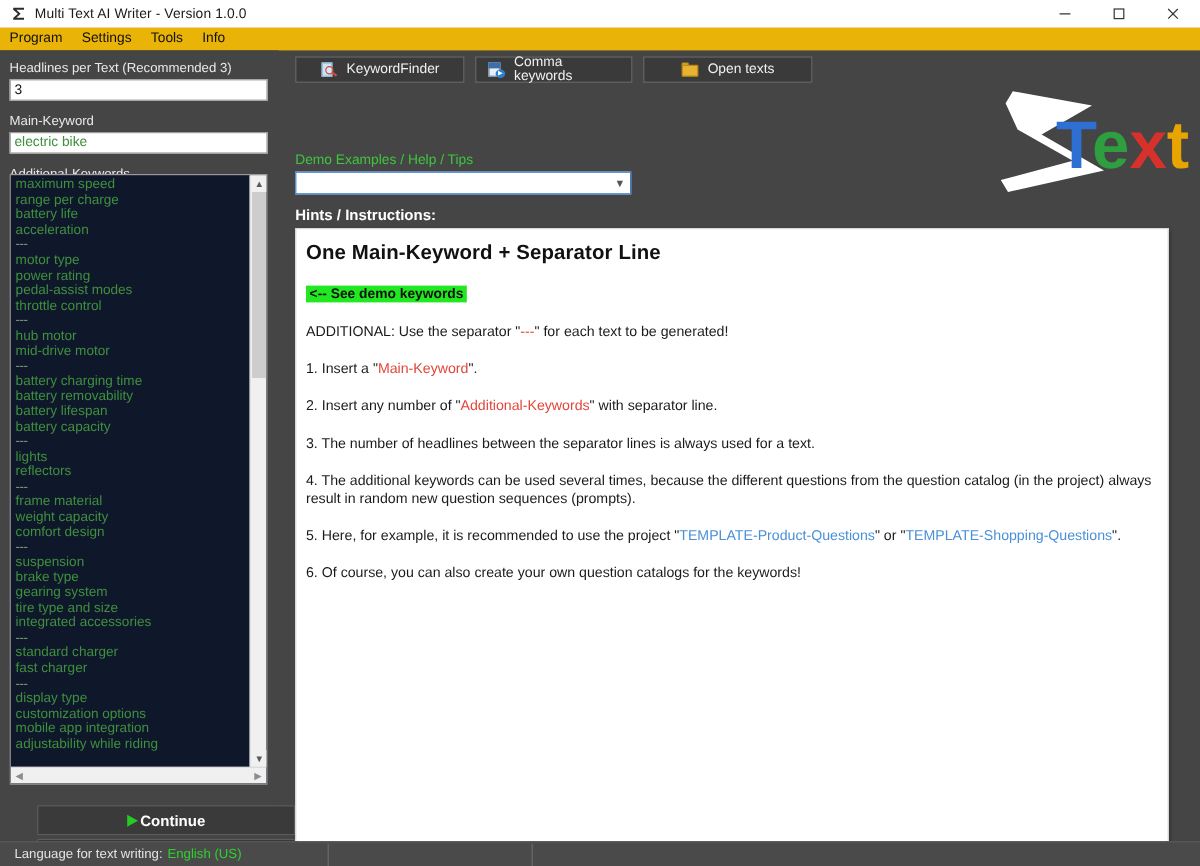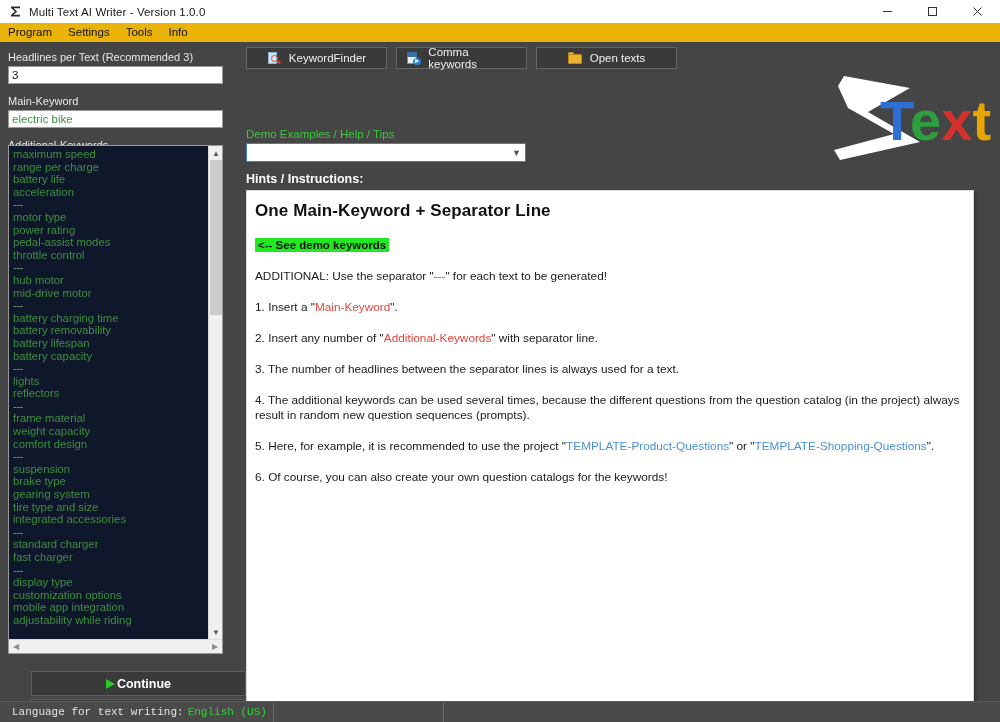--- a/index.html
+++ b/index.html
@@ -104,21 +104,20 @@
   
   .statusbar{
     position:absolute;left:0;bottom:0;width:1000px;height:21px;
     background:#4a4a4a;border-top:1px solid #5a5a5a;box-sizing:border-box;
     display:flex;align-items:center;
   }
   .sb-cell{
     height:19px;display:flex;align-items:center;padding:0 6px;
     font-size:11px;color:#e2e2e2;border-right:1px solid #6a6a6a;
     box-sizing:border-box;
-    font-family:Liberation Mono, monospace;
   }
   .sb-cell.first{width:268px;margin-left:6px;}
   .sb-cell.second{width:170px;}
   .sb-green{color:#2fd12f;margin-left:4px;}
 
   
   .right{position:absolute;left:232px;top:42px;width:768px;height:562px;}
 
   .toolbar{position:absolute;left:14px;top:5px;display:flex;gap:9px;}
   .tbtn{

